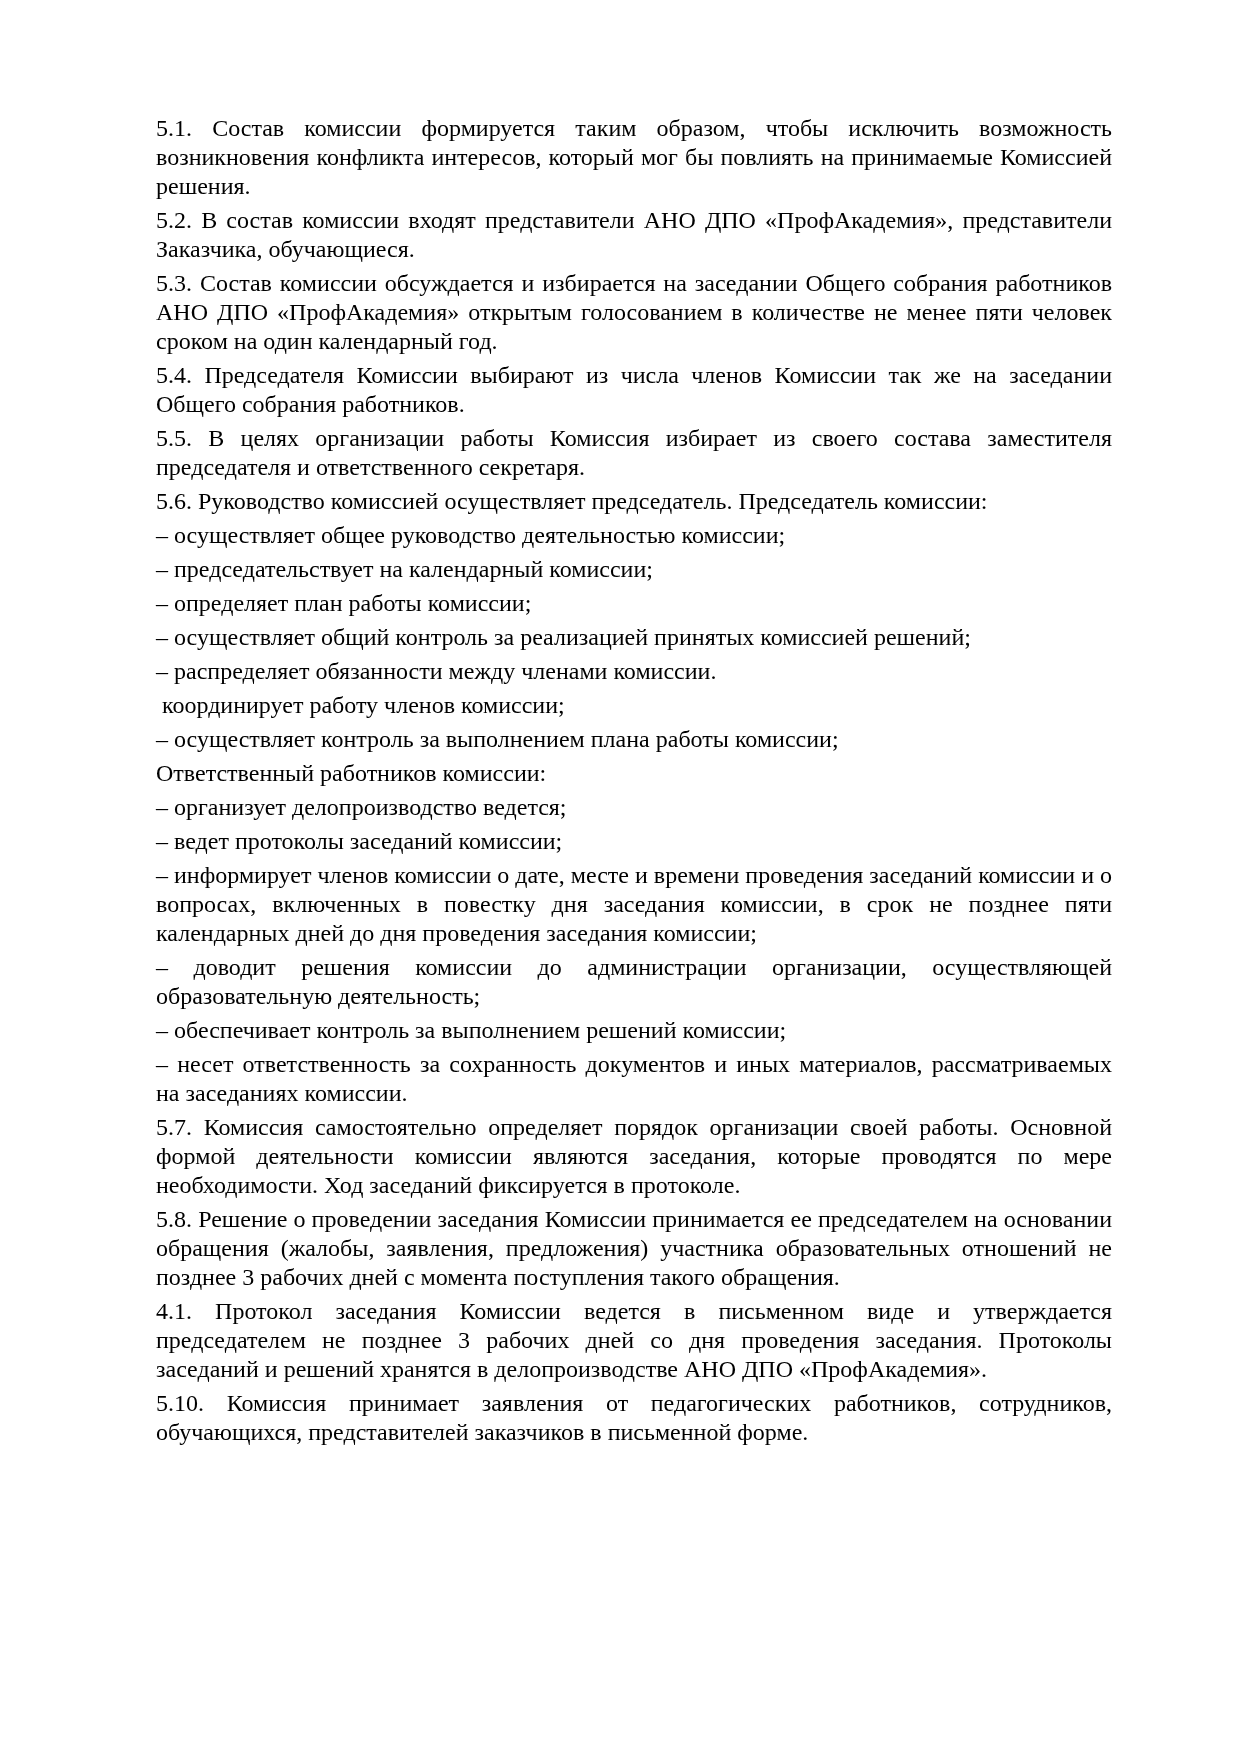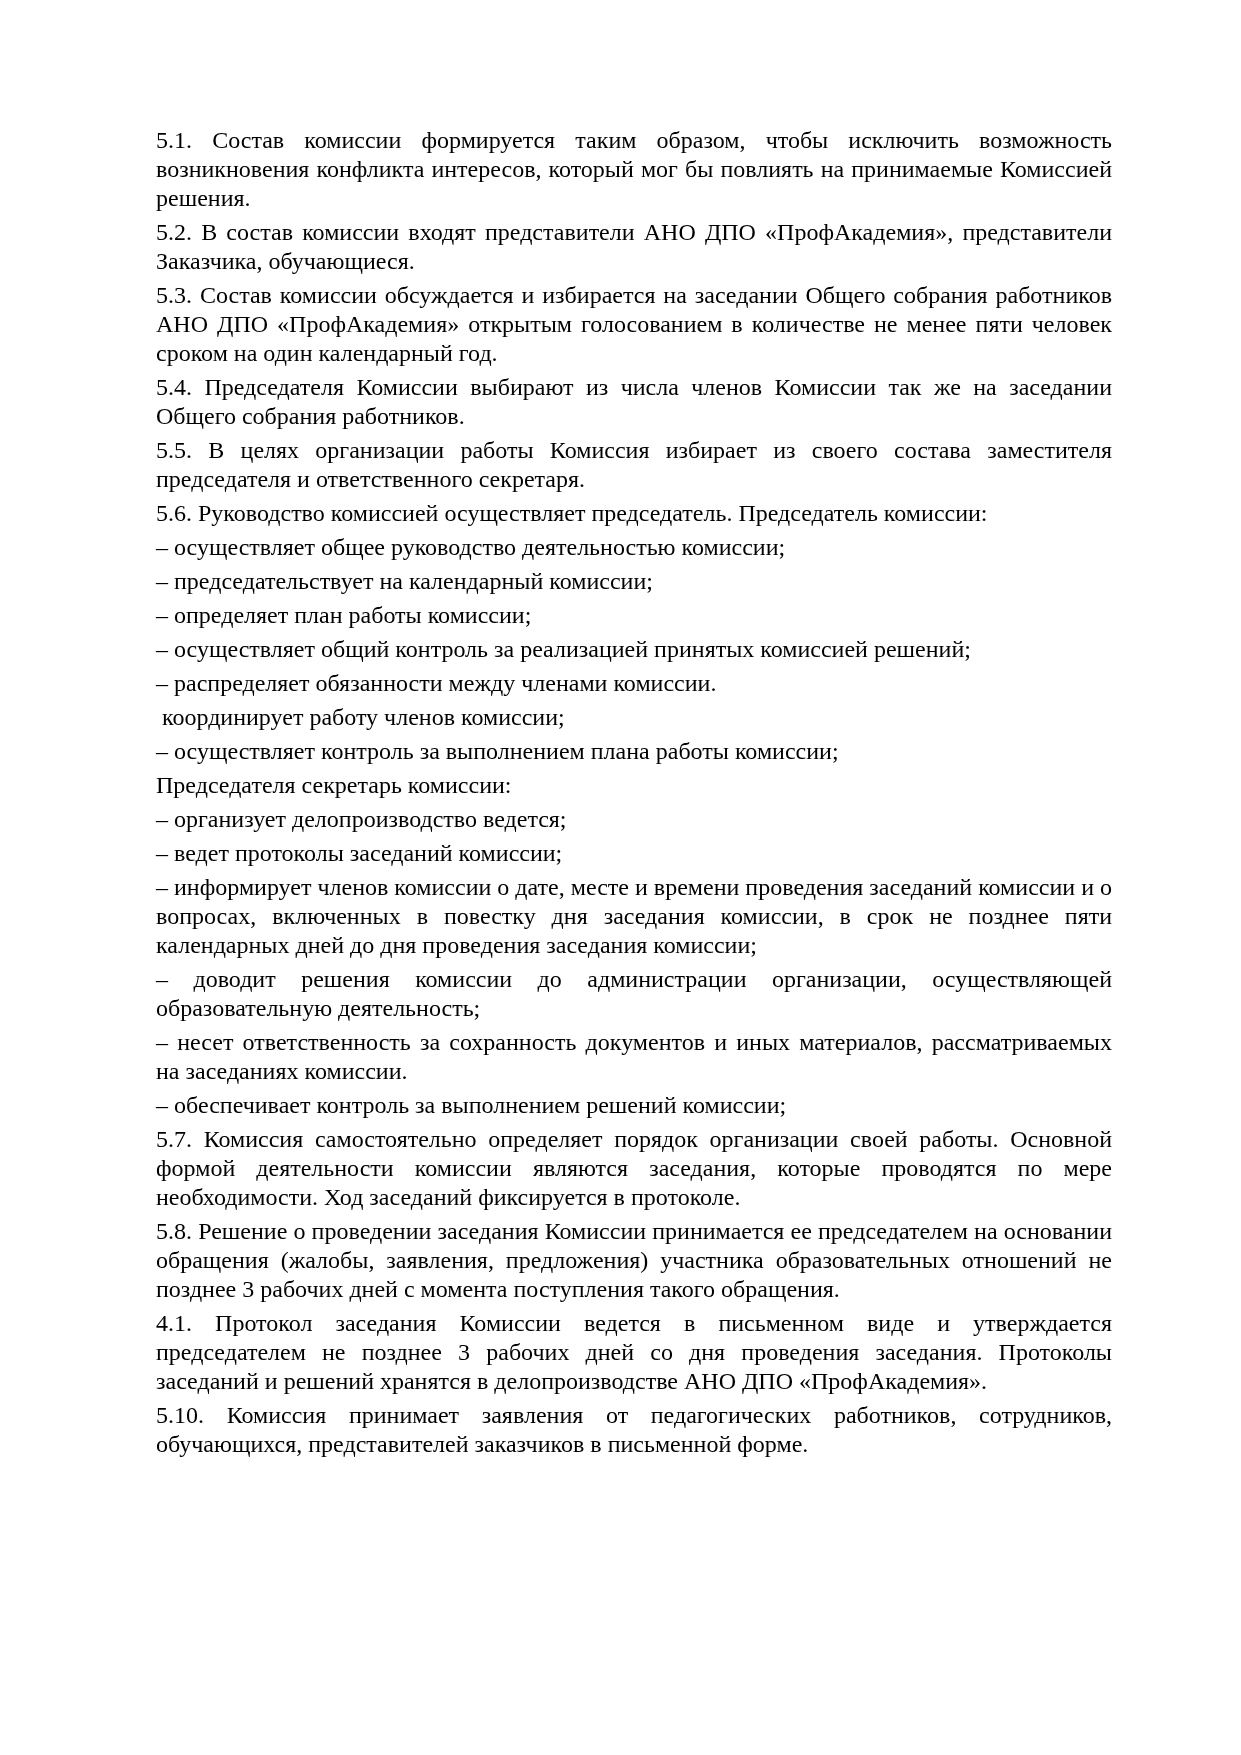--- a/index.html
+++ b/index.html
@@ -10,21 +10,21 @@
     width: 1241px;
     height: 1755px;
     background: #ffffff;
     color: #000000;
     position: relative;
     overflow: hidden;
   }
   .doc-body {
     position: absolute;
     left: 156px;
-    top: 126px;
+    top: 114px;
     width: 956px;
     font-family: "Liberation Serif", "DejaVu Serif", serif;
     font-size: 24px;
     line-height: 29px;
   }
   .para {
     margin: 0 0 5px 0;
     text-align: justify;
     white-space: pre-wrap;
   }
@@ -39,24 +39,24 @@
     <p class="para">5.4. Председателя Комиссии выбирают из числа членов Комиссии так же на заседании Общего собрания работников.</p>
     <p class="para">5.5. В целях организации работы Комиссия избирает из своего состава заместителя председателя и ответственного секретаря.</p>
     <p class="para">5.6. Руководство комиссией осуществляет председатель. Председатель комиссии:</p>
     <p class="para">– осуществляет общее руководство деятельностью комиссии;</p>
     <p class="para">– председательствует на календарный комиссии;</p>
     <p class="para">– определяет план работы комиссии;</p>
     <p class="para">– осуществляет общий контроль за реализацией принятых комиссией решений;</p>
     <p class="para">– распределяет обязанности между членами комиссии.</p>
     <p class="para"> координирует работу членов комиссии;</p>
     <p class="para">– осуществляет контроль за выполнением плана работы комиссии;</p>
-    <p class="para">Председателя секретарь комиссии:</p>
+    <p class="para">Ответственный работников комиссии:</p>
     <p class="para">– организует делопроизводство ведется;</p>
     <p class="para">– ведет протоколы заседаний комиссии;</p>
     <p class="para">– информирует членов комиссии о дате, месте и времени проведения заседаний комиссии и о вопросах, включенных в повестку дня заседания комиссии, в срок не позднее пяти календарных дней до дня проведения заседания комиссии;</p>
     <p class="para">– доводит решения комиссии до администрации организации, осуществляющей образовательную деятельность;</p>
+    <p class="para">– обеспечивает контроль за выполнением решений комиссии;</p>
     <p class="para">– несет ответственность за сохранность документов и иных материалов, рассматриваемых на заседаниях комиссии.</p>
-    <p class="para">– обеспечивает контроль за выполнением решений комиссии;</p>
     <p class="para">5.7. Комиссия самостоятельно определяет порядок организации своей работы. Основной формой деятельности комиссии являются заседания, которые проводятся по мере необходимости. Ход заседаний фиксируется в протоколе.</p>
     <p class="para">5.8. Решение о проведении заседания Комиссии принимается ее председателем на основании обращения (жалобы, заявления, предложения) участника образовательных отношений не позднее 3 рабочих дней с момента поступления такого обращения.</p>
     <p class="para">4.1. Протокол заседания Комиссии ведется в письменном виде и утверждается председателем не позднее 3 рабочих дней со дня проведения заседания. Протоколы заседаний и решений хранятся в делопроизводстве АНО ДПО «ПрофАкадемия».</p>
     <p class="para">5.10. Комиссия принимает заявления от педагогических работников, сотрудников, обучающихся, представителей заказчиков в письменной форме.</p>
   </div>
 
 </body></html>

